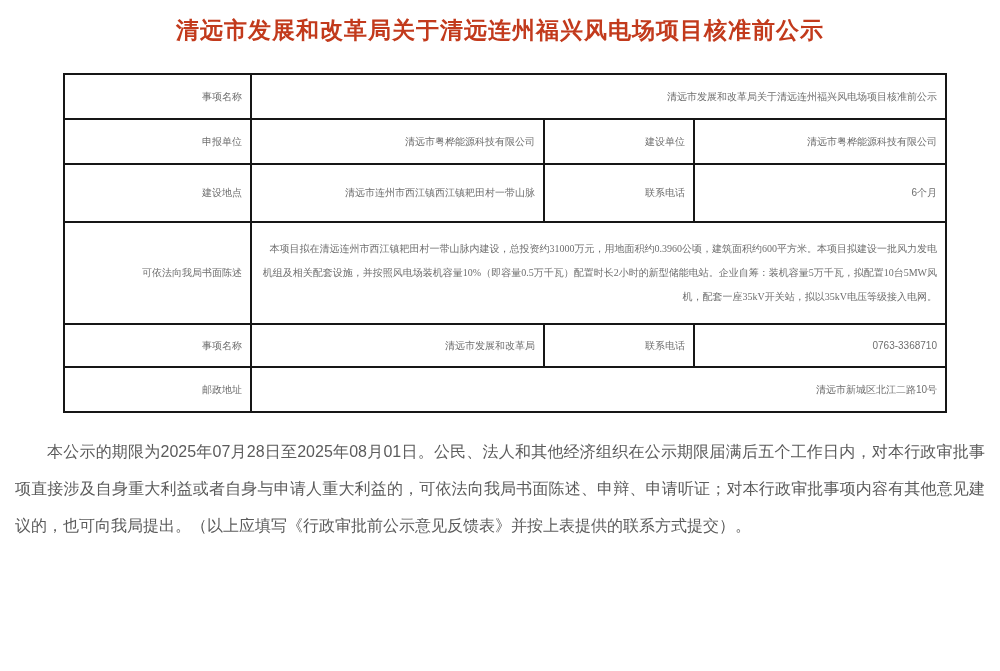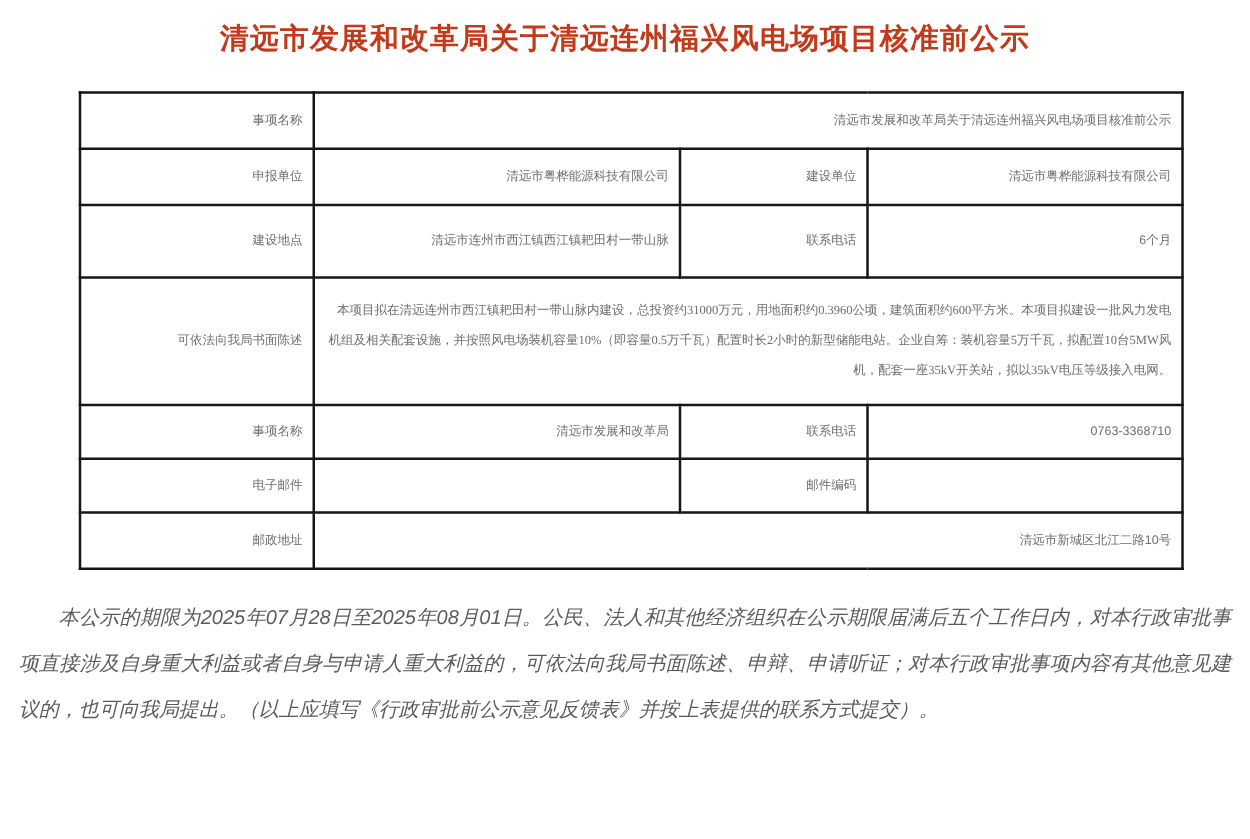--- a/index.html
+++ b/index.html
@@ -46,21 +46,20 @@
   tr.r-tall     { height: 58px; padding-left: 20px; }
   tr.r-big      { height: 102px; }
   tr.r-short    { height: 43px; }
   .notice-paragraph {
     margin: 20px 15px 0 15px;
     font-size: 16px;
     line-height: 37px;
     color: #5b5b5b;
     text-indent: 2em;
     text-align: justify;
-    font-style: italic;
   }
 </style>
 </head>
 <body>
 
 <div class="page">
 
   <h1 class="page-title">清远市发展和改革局关于清远连州福兴风电场项目核准前公示</h1>
 
   <table class="notice-table">
@@ -90,26 +89,20 @@
       <tr class="r-big">
         <td class="label-cell">可依法向我局书面陈述</td>
         <td colspan="3" class="left-align scale-cell">本项目拟在清远连州市西江镇耙田村一带山脉内建设，总投资约31000万元，用地面积约0.3960公顷，建筑面积约600平方米。本项目拟建设一批风力发电机组及相关配套设施，并按照风电场装机容量10%（即容量0.5万千瓦）配置时长2小时的新型储能电站。企业自筹：装机容量5万千瓦，拟配置10台5MW风机，配套一座35kV开关站，拟以35kV电压等级接入电网。</td>
       </tr>
       <tr class="r-short">
         <td class="label-cell">事项名称</td>
         <td>清远市发展和改革局</td>
         <td class="label-cell">联系电话</td>
         <td>0763-3368710</td>
       </tr>
-      <tr class="r-short">
-        <td class="label-cell">电子邮件</td>
-        <td></td>
-        <td class="label-cell">邮件编码</td>
-        <td></td>
-      </tr>
       <tr class="r-normal">
         <td class="label-cell">邮政地址</td>
         <td colspan="3">清远市新城区北江二路10号</td>
       </tr>
     </tbody>
   </table>
 
   <p class="notice-paragraph">本公示的期限为2025年07月28日至2025年08月01日。公民、法人和其他经济组织在公示期限届满后五个工作日内，对本行政审批事项直接涉及自身重大利益或者自身与申请人重大利益的，可依法向我局书面陈述、申辩、申请听证；对本行政审批事项内容有其他意见建议的，也可向我局提出。（以上应填写《行政审批前公示意见反馈表》并按上表提供的联系方式提交）。</p>
 
 </div>

